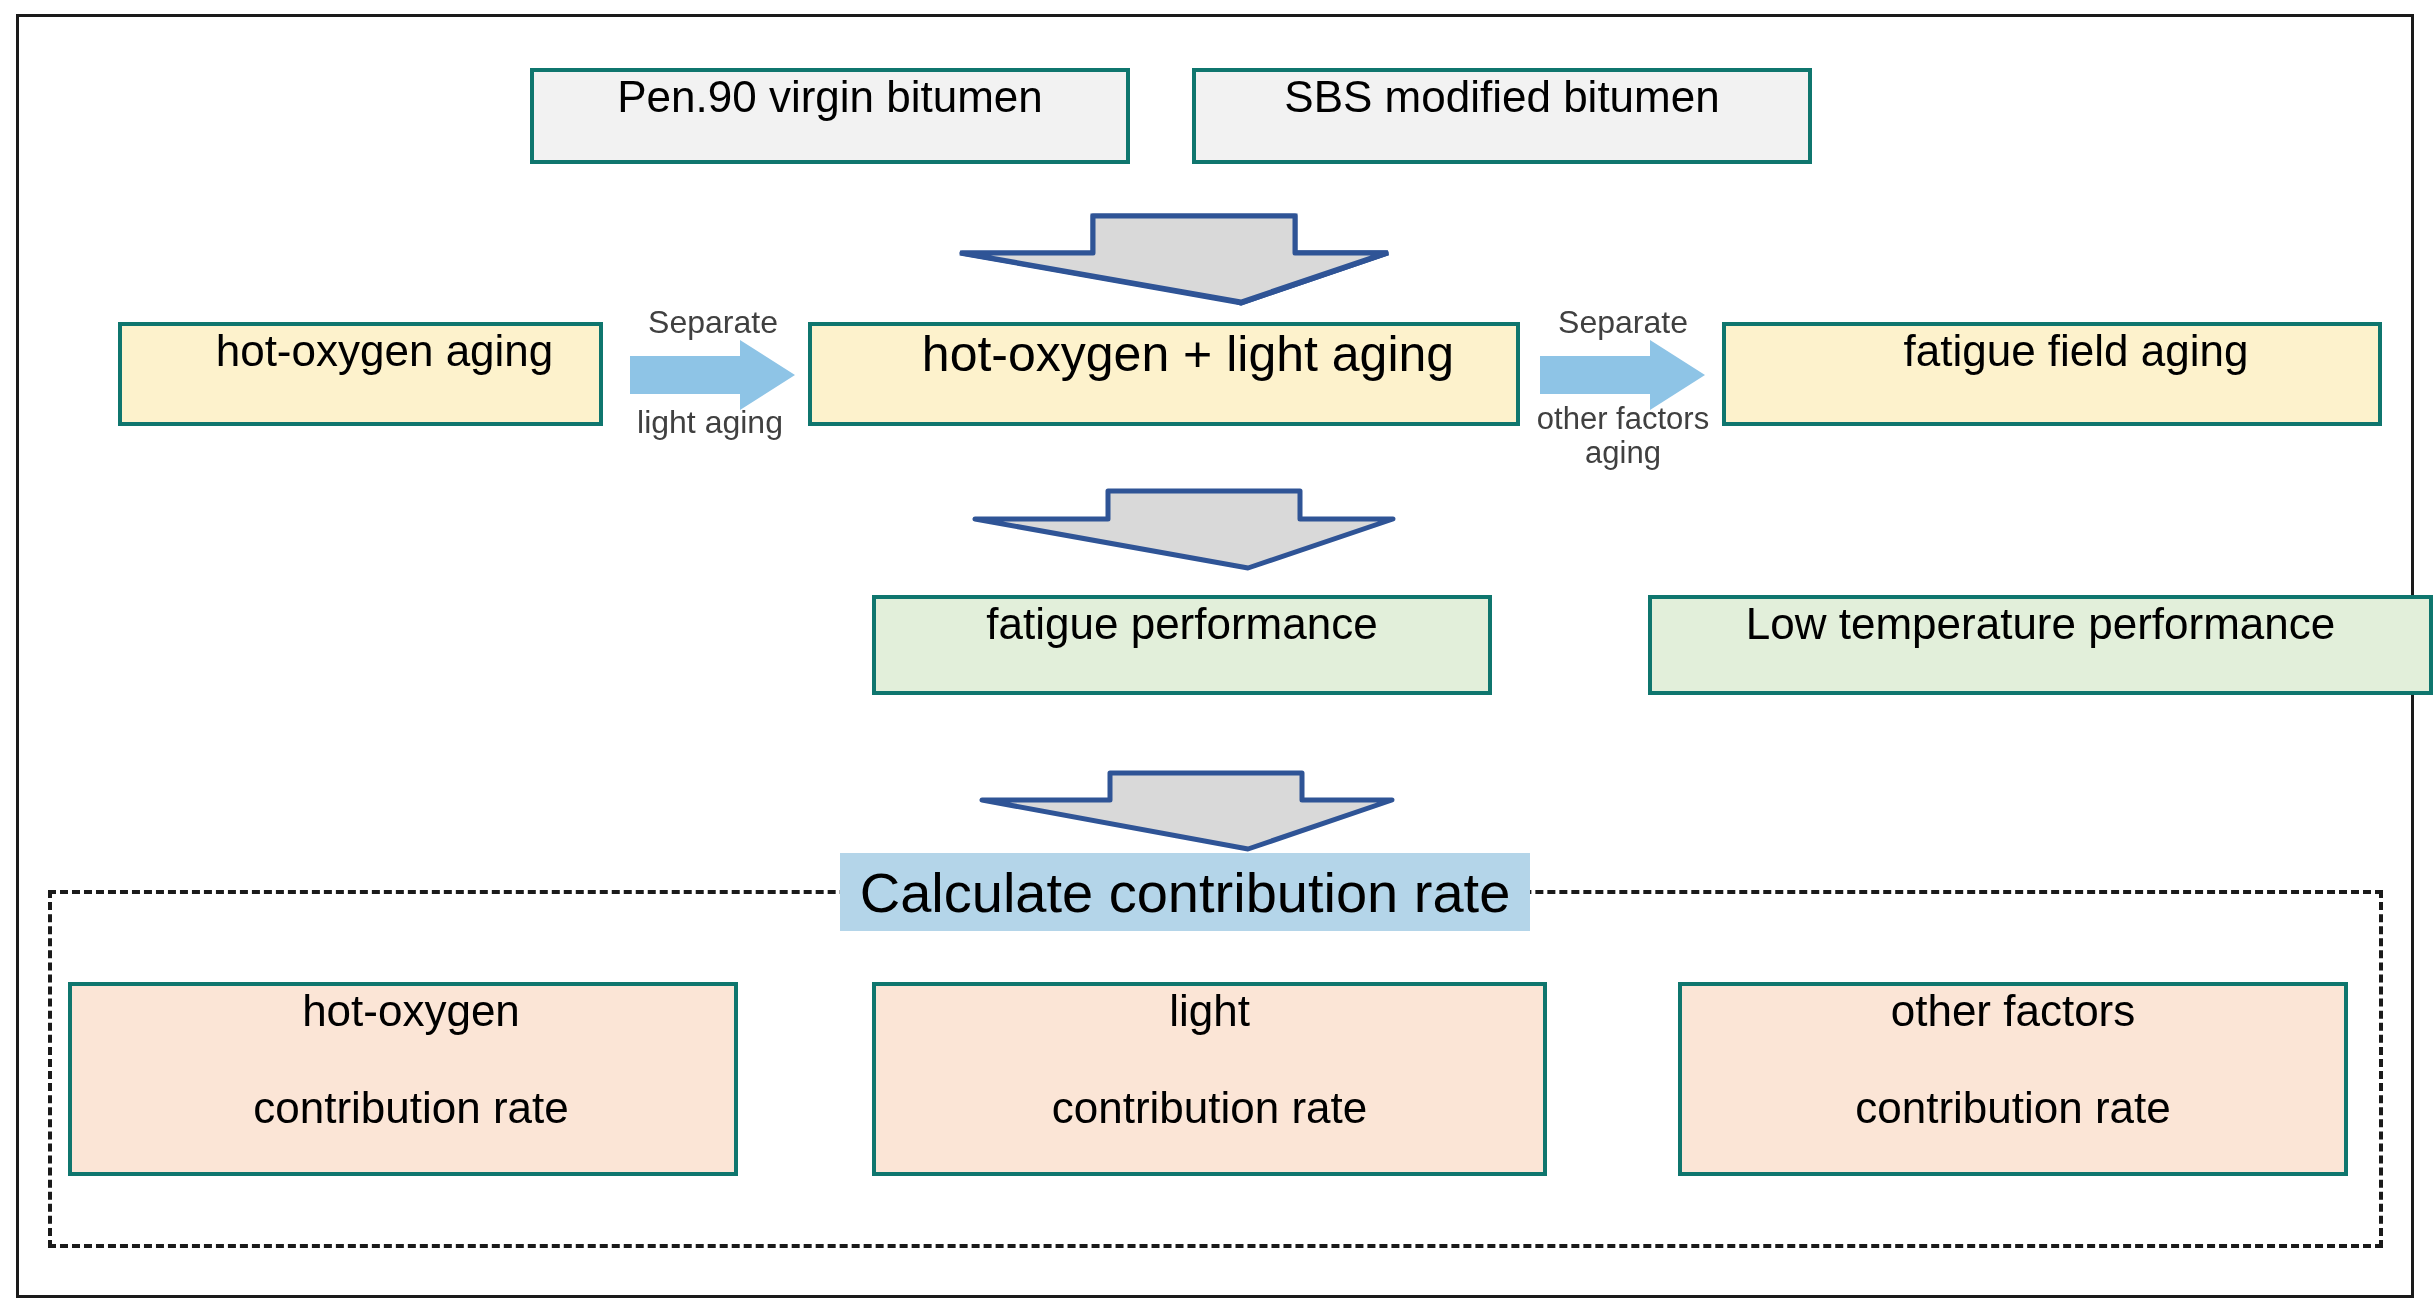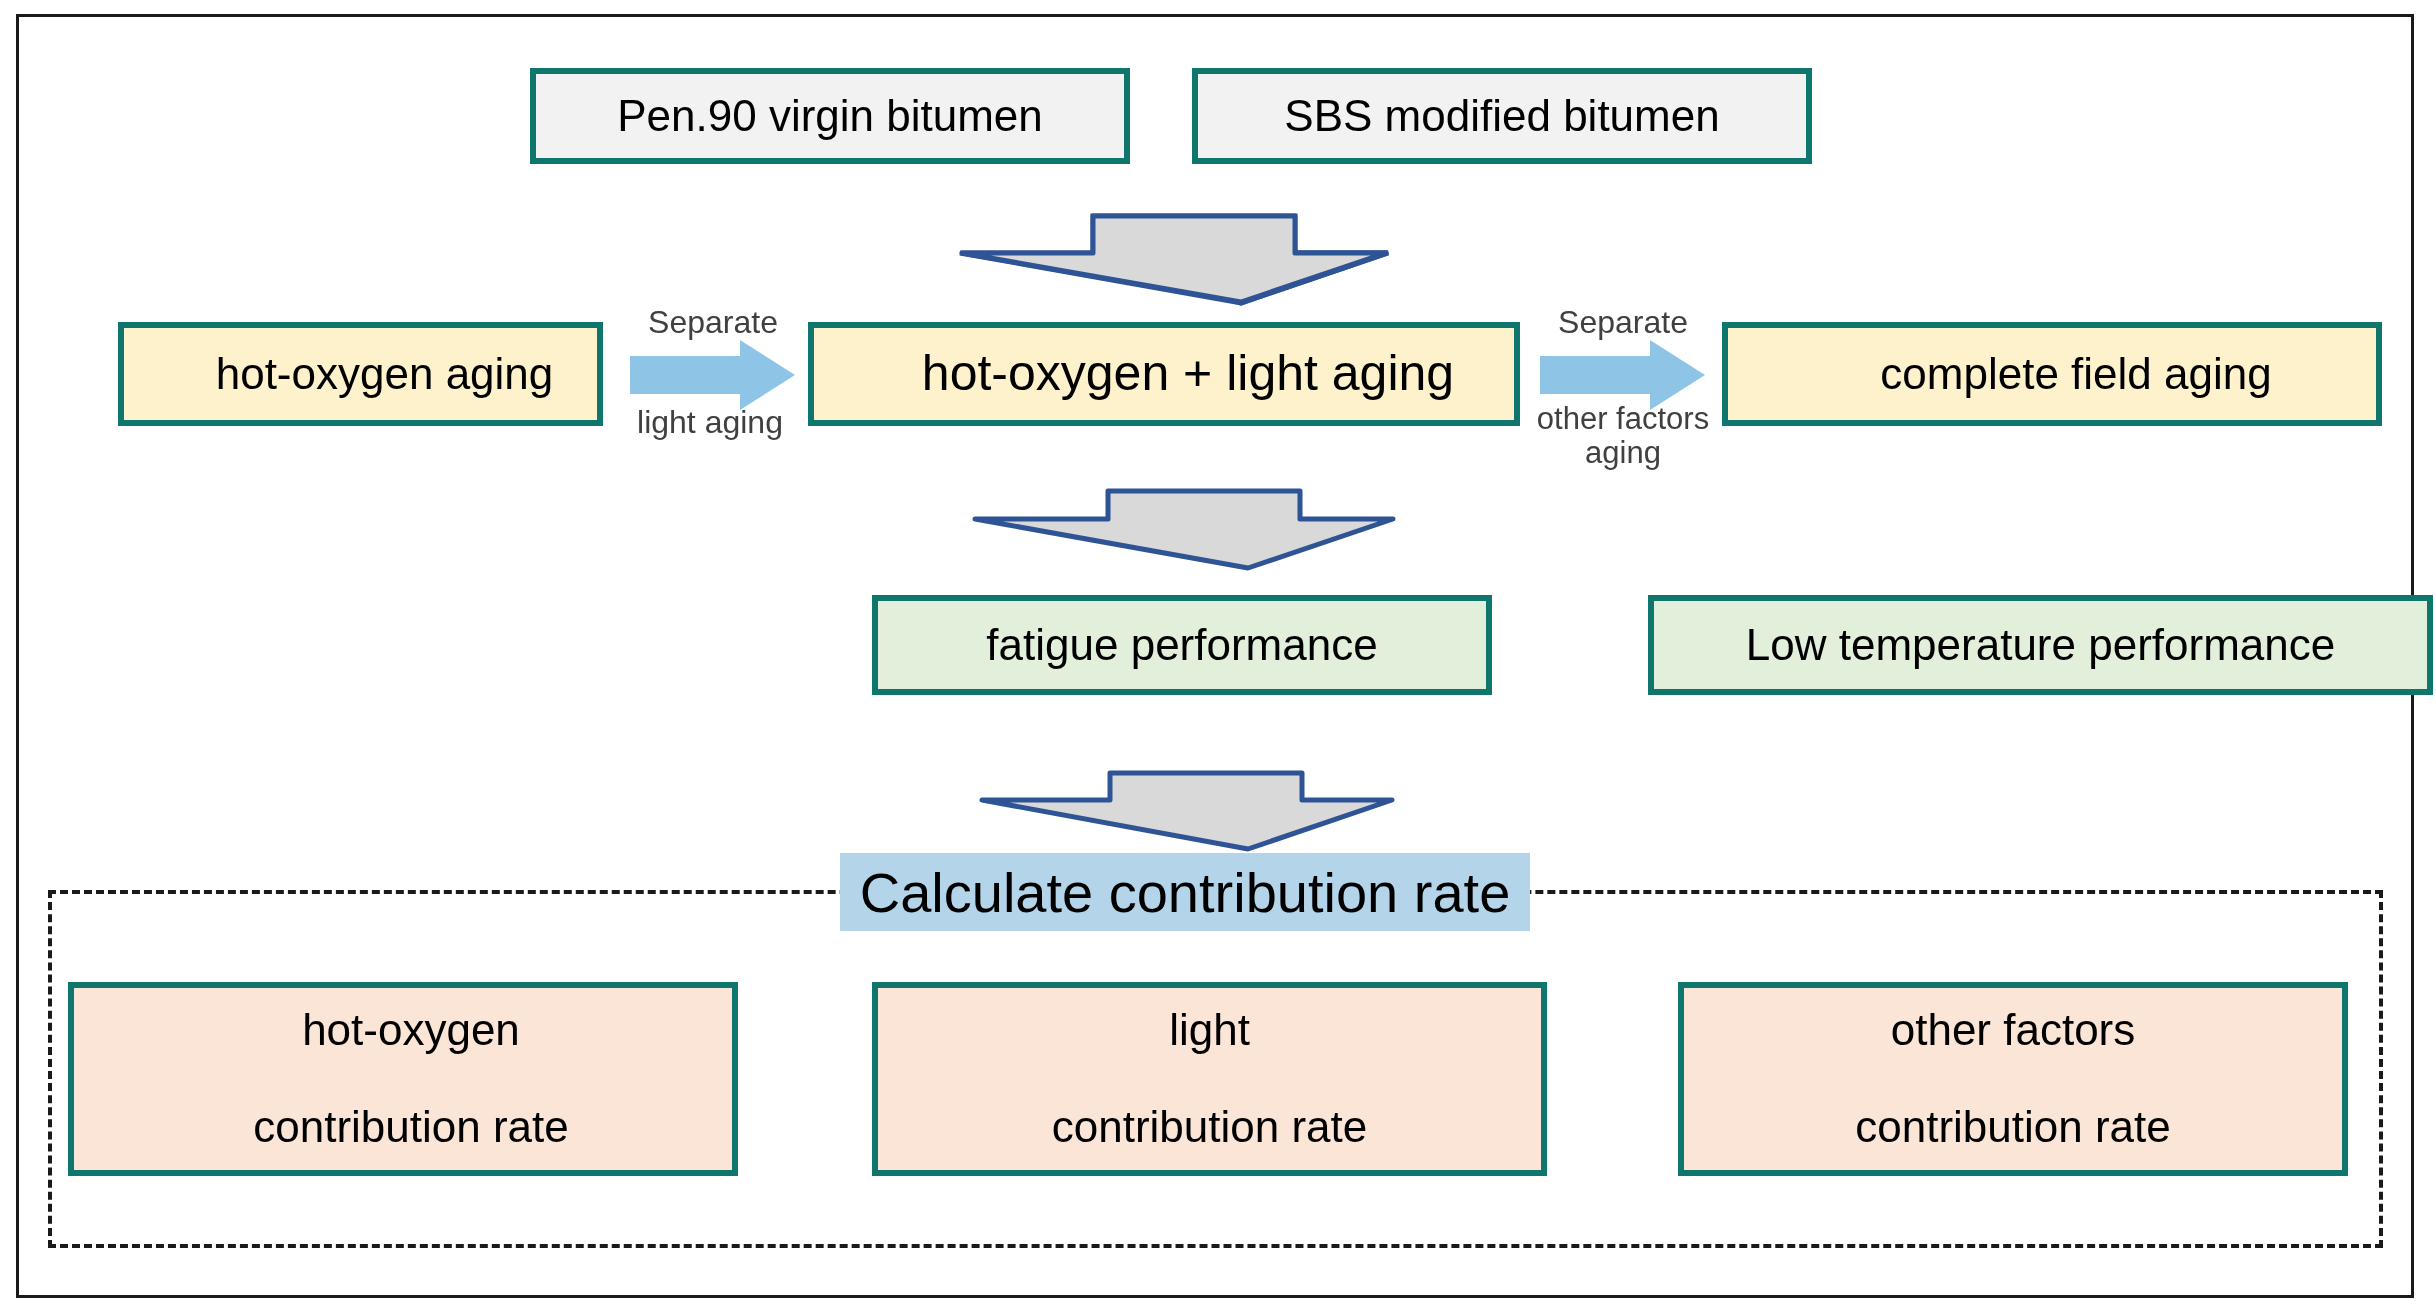--- a/index.html
+++ b/index.html
@@ -27,25 +27,24 @@
     height: 1284px;
     border: 3px solid #1a1a1a;
     box-sizing: border-box;
     background: transparent;
   }
 
   
   .node {
     position: absolute;
     box-sizing: border-box;
-    border: 6px solid #0f766e;
+    border: 4px solid #0f766e;
     display: flex;
     flex-direction: column;
     align-items: center;
-    justify-content: center;
     text-align: center;
     color: #000000;
     line-height: 1.15;
     white-space: nowrap;
   }
 
   .node.gray   { background: #f2f2f2; }
   .node.cream  { background: #fdf2cc; padding-left: 48px; }
   .node.green  { background: #e2efda; }
   .node.pink   { background: #fbe5d6; }
@@ -137,21 +136,21 @@
 
   <div class="node cream" style="left:118px; top:322px; width:485px; height:104px; font-size:44px;">
     <span class="node-text">hot-oxygen aging</span>
   </div>
 
   <div class="node cream" style="left:808px; top:322px; width:712px; height:104px; font-size:50px;">
     <span class="node-text">hot-oxygen + light aging</span>
   </div>
 
   <div class="node cream" style="left:1722px; top:322px; width:660px; height:104px; font-size:44px;">
-    <span class="node-text">complete field aging</span>
+    <span class="node-text">fatigue field aging</span>
   </div>
 
   <div class="arrow-label" style="left:613px; top:305px; width:200px; font-size:32px;">
     <span>Separate</span>
   </div>
   <div class="arrow-label" style="left:605px; top:405px; width:210px; font-size:32px;">
     <span>light aging</span>
   </div>
 
   <div class="arrow-label" style="left:1523px; top:305px; width:200px; font-size:32px;">

